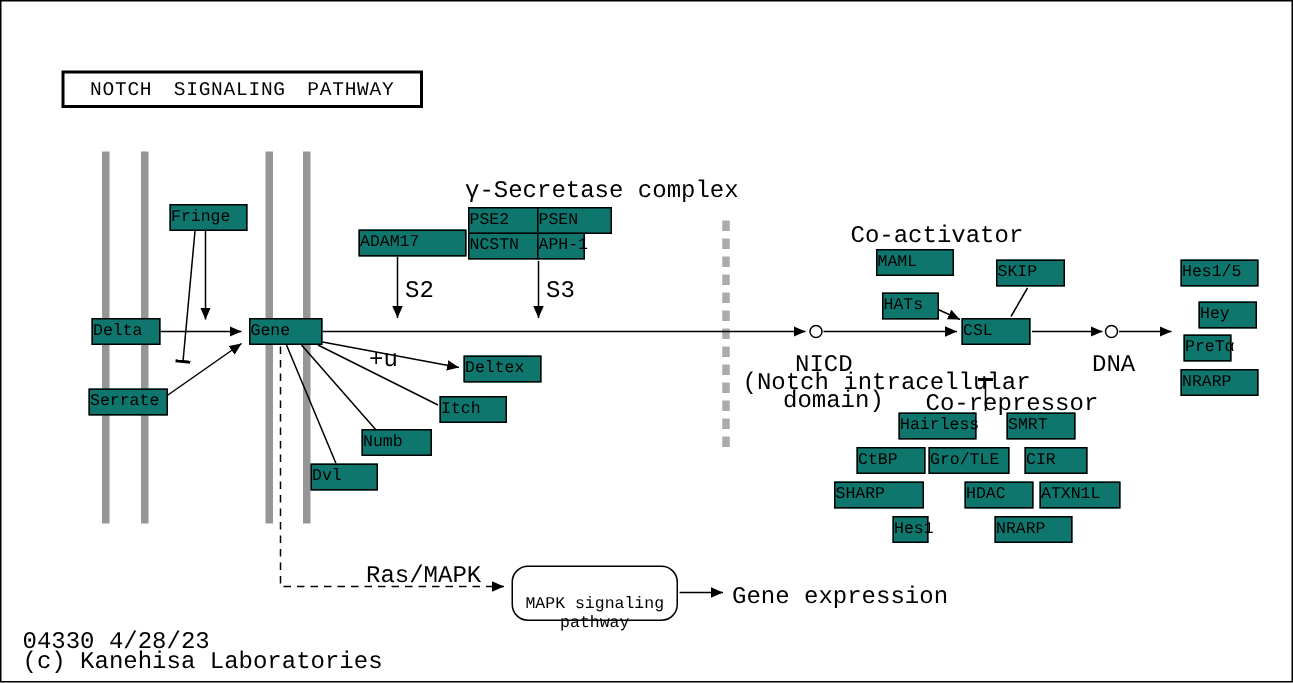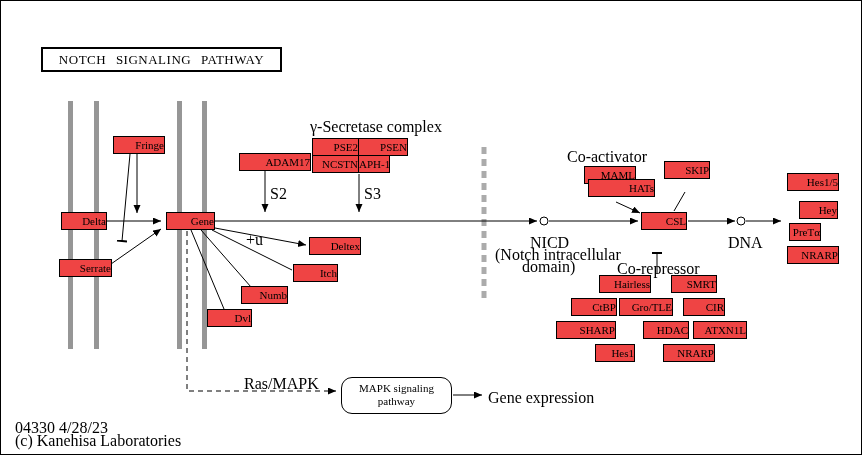--- a/index.html
+++ b/index.html
@@ -1,38 +1,38 @@
 <!DOCTYPE html>
 <html><head>
 <meta charset="utf-8">
 <style>
   * { box-sizing: border-box; }
   body { margin: 0; background: #ffffff; }
   .canvas {
     position: relative; width: 862px; height: 455px;
     background: #ffffff; border: 1px solid #000;
-    font-family: Liberation Serif, serif; color: #000; overflow: hidden;
+    font-family: Liberation Mono, monospace; color: #000; overflow: hidden;
   }
   svg.layer { position: absolute; left: 0; top: 0; }
   .node {
     position: absolute; height: 18px;
-    background: #ef4444; border: 1px solid #000;
-    font-size: 11px; line-height: 16px; text-align: right;
+    background: #0f766e; border: 1px solid #000;
+    font-size: 11px; line-height: 16px; text-align: left;
     white-space: nowrap; cursor: pointer;
   }
   .lbl { position: absolute; font-size: 16px; white-space: nowrap; }
   .title-box {
     position: absolute; left: 40px; top: 46px; width: 241px; height: 25px;
     border: 2px solid #000; background: #fff; text-align: center;
     font-size: 13px; line-height: 21px; letter-spacing: 0.5px; word-spacing: 6px;
   }
   .mapk-box {
     position: absolute; left: 340px; top: 376px; width: 111px; height: 37px;
     border: 1px solid #000; border-radius: 11px; background: #fff;
-    text-align: center; font-size: 11px; line-height: 13px; padding-top: 4px;
+    text-align: center; font-size: 11px; line-height: 13px; padding-top: 19px;
     cursor: pointer;
   }
 </style>
 </head>
 <body>
 
 <div class="canvas">
 
   <svg class="layer" width="862" height="455" viewBox="0 0 862 455">
     <defs>
@@ -89,38 +89,38 @@
   <div class="node" style="left:357px;top:137px;width:50px">PSEN</div>
   <div class="node" style="left:311px;top:154px;width:47px">NCSTN</div>
   <div class="node" style="left:357px;top:154px;width:32px">APH-1</div>
 
   <div class="node" style="left:308px;top:236px;width:52px">Deltex</div>
   <div class="node" style="left:292px;top:263px;width:45px">Itch</div>
   <div class="node" style="left:240px;top:285px;width:47px">Numb</div>
   <div class="node" style="left:206px;top:308px;width:45px">Dvl</div>
 
   <div class="node" style="left:583px;top:165px;width:52px">MAML</div>
-  <div class="node" style="left:587px;top:178px;width:67px">HATs</div>
-  <div class="node" style="left:663px;top:160px;width:46px">SKIP</div>
+  <div class="node" style="left:587px;top:194px;width:38px">HATs</div>
+  <div class="node" style="left:663px;top:172px;width:46px">SKIP</div>
   <div class="node" style="left:640px;top:211px;width:46px">CSL</div>
 
   <div class="node" style="left:786px;top:172px;width:52px">Hes1/5</div>
   <div class="node" style="left:798px;top:200px;width:39px">Hey</div>
   <div class="node" style="left:788px;top:222px;width:32px">PreTα</div>
   <div class="node" style="left:786px;top:245px;width:52px">NRARP</div>
 
   <div class="node" style="left:598px;top:274px;width:52px">Hairless</div>
   <div class="node" style="left:670px;top:274px;width:46px">SMRT</div>
   <div class="node" style="left:570px;top:297px;width:46px">CtBP</div>
   <div class="node" style="left:618px;top:297px;width:54px">Gro/TLE</div>
   <div class="node" style="left:682px;top:297px;width:42px">CIR</div>
   <div class="node" style="left:555px;top:320px;width:60px">SHARP</div>
   <div class="node" style="left:642px;top:320px;width:46px">HDAC</div>
   <div class="node" style="left:692px;top:320px;width:54px">ATXN1L</div>
-  <div class="node" style="left:594px;top:343px;width:40px">Hes1</div>
+  <div class="node" style="left:594px;top:343px;width:24px">Hes1</div>
   <div class="node" style="left:662px;top:343px;width:52px">NRARP</div>
 
   <div class="mapk-box">
     <div>MAPK signaling</div>
     <div>pathway</div>
   </div>
 
   <div class="lbl" style="left:309px;top:117px">γ-Secretase complex</div>
   <div class="lbl" style="left:269px;top:184px">S2</div>
   <div class="lbl" style="left:363px;top:184px">S3</div>

